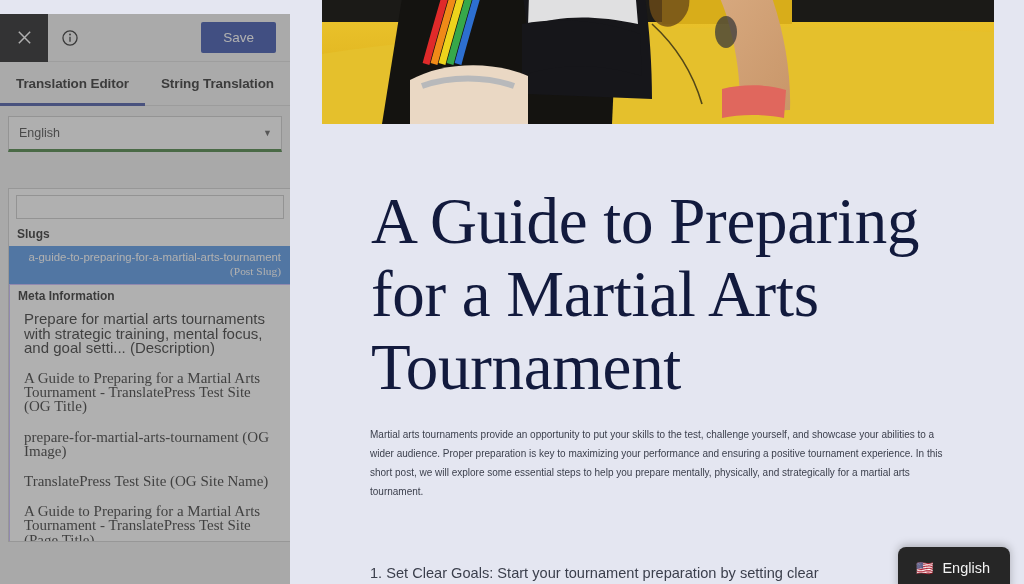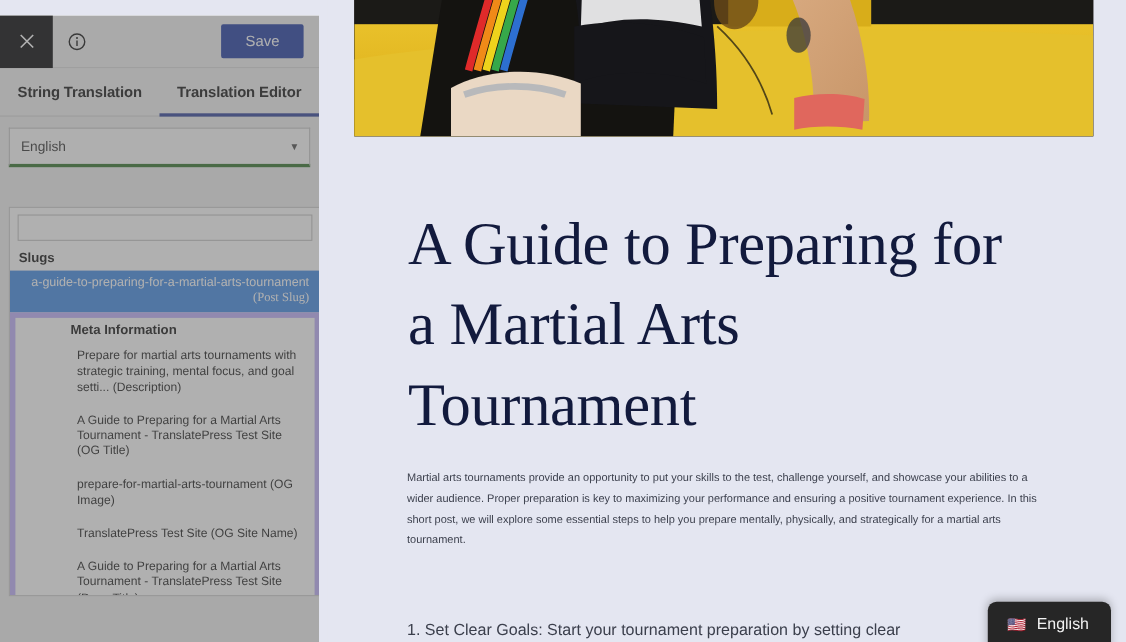--- a/index.html
+++ b/index.html
@@ -141,34 +141,33 @@
     color:#2a2a2a;
     cursor:pointer;
   }
   .dd-item .sub{ display:block;font-family:Liberation Serif, serif; }
   .dd-item.selected{
     background:#4a90e6;
     color:#ffffff;
     text-align:right;
   }
   .dd-meta-box{
-    border:5px solid #c4b5fd;
+    border:1px solid #c4b5fd;
     margin:0;
     padding-bottom:6px;
-    padding-left:42px;
   }
   .dd-meta-box .dd-group-label{ padding-top:4px; }
   .dd-meta-item{
     padding:4px 12px 4px 14px;
-    font-size:11px;
+    font-size:15px;
     line-height:14.2px;
     color:#2a2a2a;
     cursor:pointer;
   }
-  .dd-meta-item + .dd-meta-item{ margin-top:8px; }
+  .dd-meta-item + .dd-meta-item{ margin-top:8px;font-family:Liberation Serif, serif; }
 
   
   #preview{
     flex:1;
     position:relative;
     background:#e4e6f1;
     height:584px;
     overflow:hidden;
   }
   .preview-inner{
@@ -184,21 +183,21 @@
     overflow:hidden;
     background:#1d1a14;
   }
   .hero-art{ position:absolute; inset:0; }
 
   .post-title{
     position:absolute;
     left:73px; top:185px;
     width:560px;
     font-family:"Liberation Serif", serif;
-    font-size:55px;
+    font-size:65px;
     line-height:73px;
     color:#121a3d;
     font-weight:normal;
     letter-spacing:-0.3px;
   }
 
   .post-para{
     position:absolute;
     left:72px; top:425px;
     width:580px;
@@ -254,22 +253,22 @@
           <circle cx="12" cy="12" r="9.4" stroke="#1c1c1c" stroke-width="1.7" fill="none"></circle>
           <circle cx="12" cy="7.4" r="1.25" fill="#1c1c1c"></circle>
           <path d="M12 10.4 V17" stroke="#1c1c1c" stroke-width="1.7" fill="none"></path>
         </svg>
       </div>
       <div class="sb-header-spacer"></div>
       <button class="save-btn">Save</button>
     </div>
 
     <div class="sb-tabs">
+      <div class="sb-tab active">Translation Editor</div>
       <div class="sb-tab">String Translation</div>
-      <div class="sb-tab active">Translation Editor</div>
     </div>
 
     <div class="sb-body">
       <div class="field lang">
         <span>English</span>
         <span class="caret">▼</span>
       </div>
     </div>
 
     <div class="dropdown">

